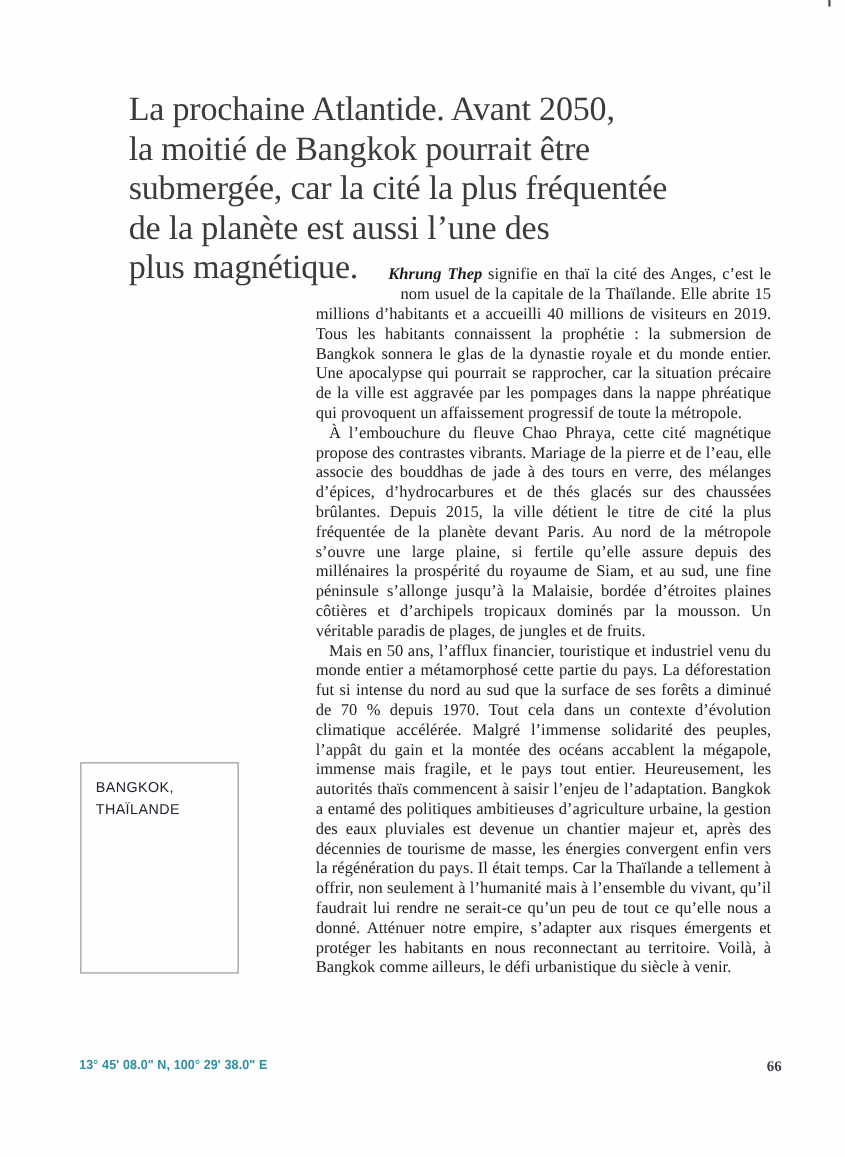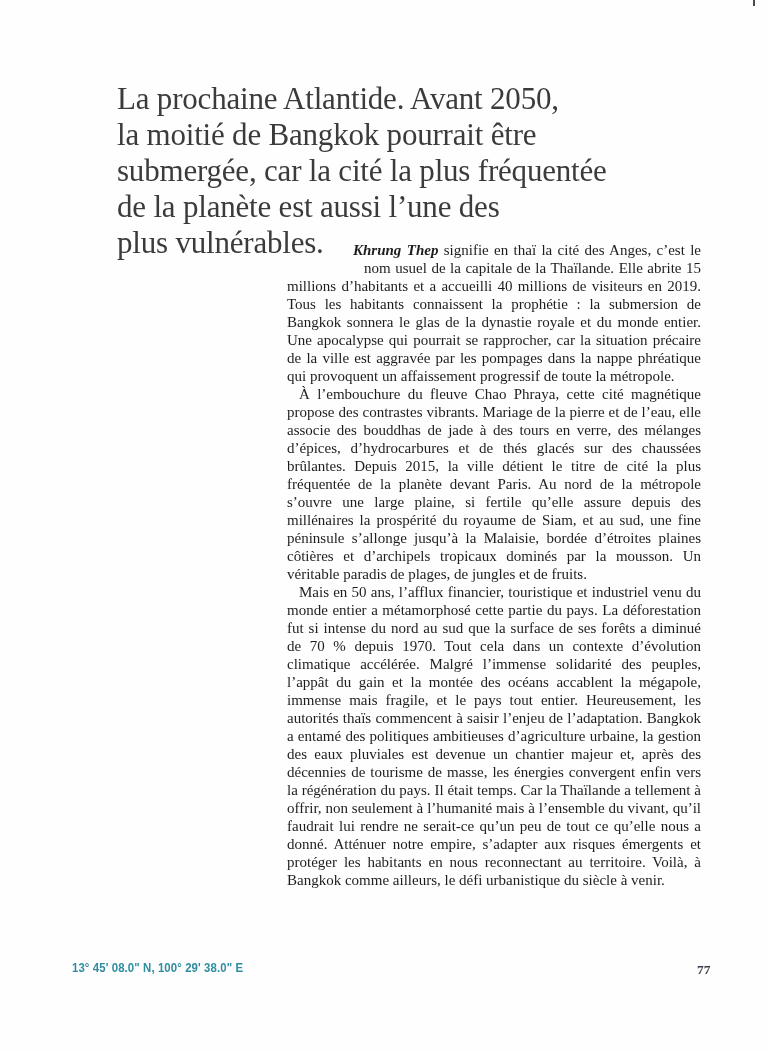--- a/index.html
+++ b/index.html
@@ -87,30 +87,34 @@
 <body>
 
 <div class="page">
 
   <div class="corner-mark"></div>
 
   <h1 class="title">La prochaine Atlantide. Avant 2050,
 la moitié de Bangkok pourrait être
 submergée, car la cité la plus fréquentée
 de la planète est aussi l’une des
-plus vulnérables.</h1>
+plus magnétique.</h1>
 
   <div class="body-col">
     <p class="para">
       <span class="wrapsp sp1"></span>
       <span class="wrapsp sp2"></span>
       <em class="lead">Khrung Thep</em><span> signifie en thaï la cité des Anges, c’est le nom usuel de la capitale de la Thaïlande. Elle abrite 15 millions d’habitants et a accueilli 40 millions de visiteurs en 2019. Tous les habitants connaissent la prophétie : la submersion de Bangkok sonnera le glas de la dynastie royale et du monde entier. Une apocalypse qui pourrait se rapprocher, car la situation précaire de la ville est aggravée par les pompages dans la nappe phréatique qui provoquent un affaissement progressif de toute la métropole.</span>
     </p>
     <p class="para indent">À l’embouchure du fleuve Chao Phraya, cette cité magnétique propose des contrastes vibrants. Mariage de la pierre et de l’eau, elle associe des bouddhas de jade à des tours en verre, des mélanges d’épices, d’hydrocarbures et de thés glacés sur des chaussées brûlantes. Depuis 2015, la ville détient le titre de cité la plus fréquentée de la planète devant Paris. Au nord de la métropole s’ouvre une large plaine, si fertile qu’elle assure depuis des millénaires la prospérité du royaume de Siam, et au sud, une fine péninsule s’allonge jusqu’à la Malaisie, bordée d’étroites plaines côtières et d’archipels tropicaux dominés par la mousson. Un véritable paradis de plages, de jungles et de fruits.</p>
     <p class="para indent">Mais en 50 ans, l’afflux financier, touristique et industriel venu du monde entier a métamorphosé cette partie du pays. La déforestation fut si intense du nord au sud que la surface de ses forêts a diminué de 70 % depuis 1970. Tout cela dans un contexte d’évolution climatique accélérée. Malgré l’immense solidarité des peuples, l’appât du gain et la montée des océans accablent la mégapole, immense mais fragile, et le pays tout entier. Heureusement, les autorités thaïs commencent à saisir l’enjeu de l’adaptation. Bangkok a entamé des politiques ambitieuses d’agriculture urbaine, la gestion des eaux pluviales est devenue un chantier majeur et, après des décennies de tourisme de masse, les énergies convergent enfin vers la régénération du pays. Il était temps. Car la Thaïlande a tellement à offrir, non seulement à l’humanité mais à l’ensemble du vivant, qu’il faudrait lui rendre ne serait-ce qu’un peu de tout ce qu’elle nous a donné. Atténuer notre empire, s’adapter aux risques émergents et protéger les habitants en nous reconnectant au territoire. Voilà, à Bangkok comme ailleurs, le défi urbanistique du siècle à venir.</p>
   </div>
 
+  <div class="loc-box">
+    <span class="loc-label">BANGKOK,
+THAÏLANDE</span>
+  </div>
 
   <div class="coords">13° 45' 08.0" N, 100° 29' 38.0" E</div>
 
-  <div class="pagenum">77</div>
+  <div class="pagenum">66</div>
 
 </div>
 
 </body></html>

